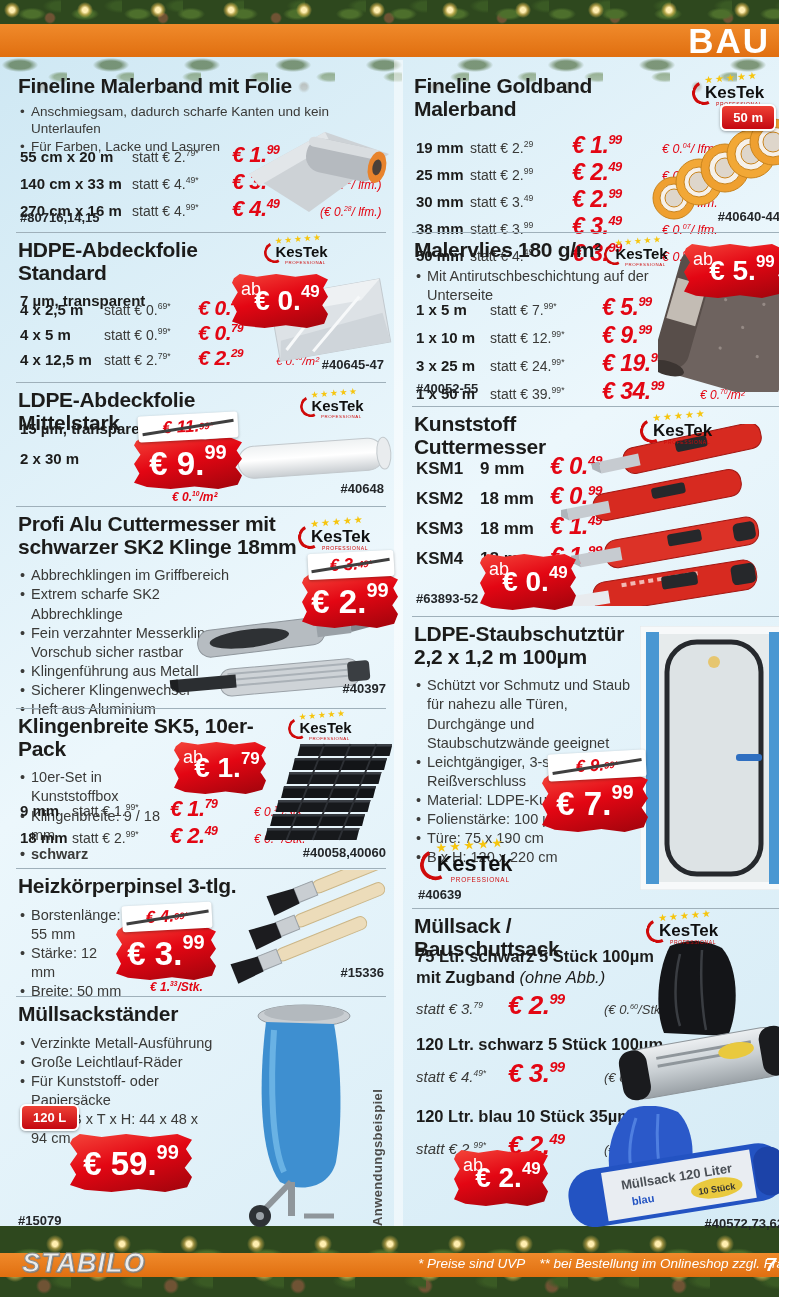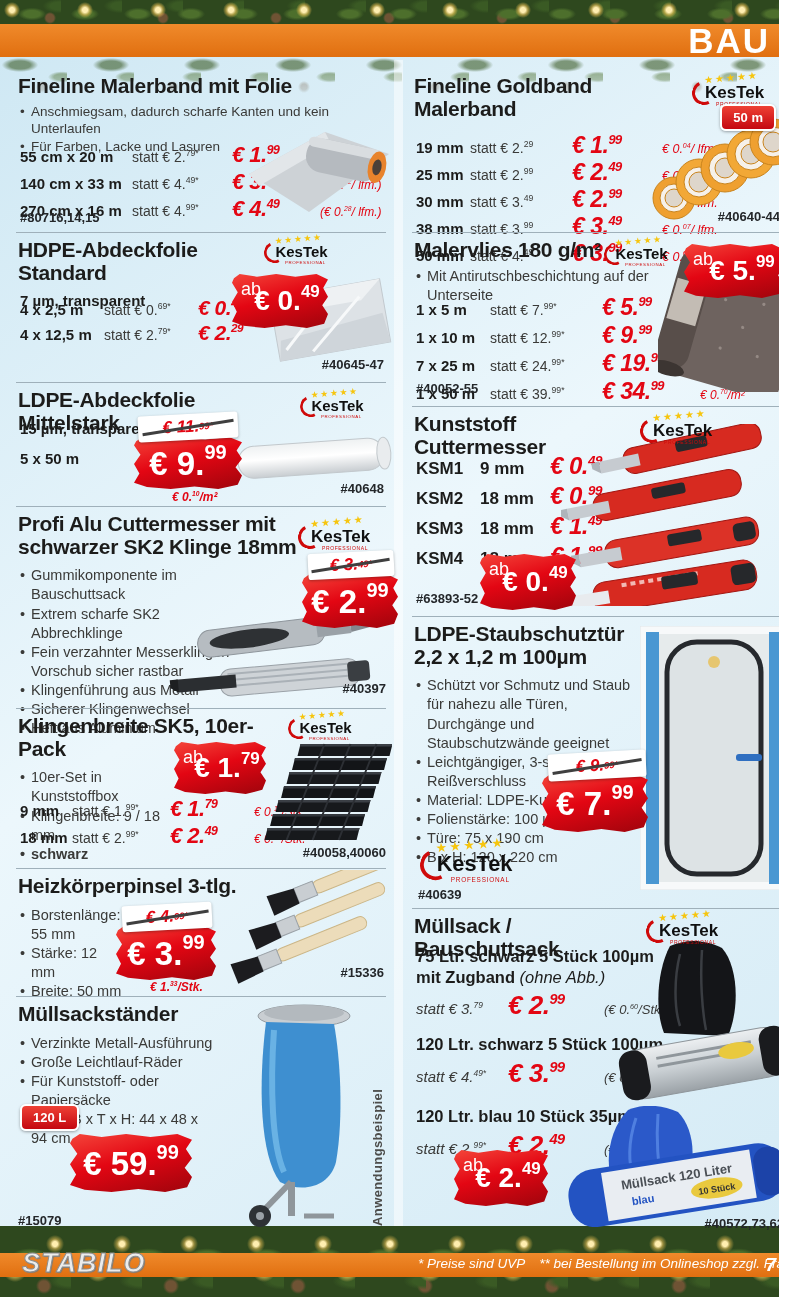--- a/index.html
+++ b/index.html
@@ -218,20 +218,26 @@
       </span>
   <div class="subline">7 µm, transparent</div>
   <div class="rows">
    <div class="prow">
     <span class="plabel">4 x 2,5 m</span>
     <span class="statt"><span>statt € 0.</span><sup>69*</sup></span>
     <span class="rprice"><span>€ 0.</span><sup>49</sup></span>
     <span class="unit"><span>€ 0.</span><sup>05</sup><span>/m²</span></span>
    </div>
    <div class="prow">
+    <span class="plabel">4 x 5 m</span>
+    <span class="statt"><span>statt € 0.</span><sup>99*</sup></span>
+    <span class="rprice"><span>€ 0.</span><sup>79</sup></span>
+    <span class="unit"><span>€ 0.</span><sup>04</sup><span>/m²</span></span>
+   </div>
+   <div class="prow">
     <span class="plabel">4 x 12,5 m</span>
     <span class="statt"><span>statt € 2.</span><sup>79*</sup></span>
     <span class="rprice"><span>€ 2.</span><sup>29</sup></span>
     <span class="unit"><span>€ 0.</span><sup>05</sup><span>/m²</span></span>
    </div>
   </div>
   <div class="pbadge" style="left:222px;top:42px;width:96px;height:54px">
         <span class="ab">ab</span>
         <span class="bmain" style="margin-left:14px">€ 0.</span>
         <sup>49</sup>
@@ -270,21 +276,21 @@
     <span class="rprice"><span>€ 5.</span><sup>99</sup></span>
     <span class="unit"><span>€ 1.</span><sup>20</sup><span>/m²</span></span>
    </div>
    <div class="prow">
     <span class="plabel">1 x 10 m</span>
     <span class="statt"><span>statt € 12.</span><sup>99*</sup></span>
     <span class="rprice"><span>€ 9.</span><sup>99</sup></span>
     <span class="unit"><span>€ 1.</span><sup></sup><span>-/m²</span></span>
    </div>
    <div class="prow">
-    <span class="plabel">7 x 25 m</span>
+    <span class="plabel">3 x 25 m</span>
     <span class="statt"><span>statt € 24.</span><sup>99*</sup></span>
     <span class="rprice"><span>€ 19.</span><sup>99</sup></span>
     <span class="unit"><span>€ 0.</span><sup>80</sup><span>/m²</span></span>
    </div>
    <div class="prow">
     <span class="plabel">1 x 50 m</span>
     <span class="statt"><span>statt € 39.</span><sup>99*</sup></span>
     <span class="rprice"><span>€ 34.</span><sup>99</sup></span>
     <span class="unit"><span>€ 0.</span><sup>70</sup><span>/m²</span></span>
    </div>
@@ -307,21 +313,21 @@
 
  <section class="sec sep" id="s3" style="left:10px;top:382px;width:382px;height:122px">
   <h2 class="title" style="width:290px">LDPE-Abdeckfolie Mittelstark</h2>
   <span class="kestek kestek-sm" style="left:290px;top:6px">
         <span class="k-stars">★★★★★</span>
         <span class="k-swoosh"></span>
         <span class="k-name">KesTek</span>
         <span class="k-sub">PROFESSIONAL</span>
       </span>
   <div class="subline" style="position:absolute;left:0;top:30px">15 µm, transparent</div>
-  <div class="subline" style="position:absolute;left:0;top:60px">5 x 50 m</div>
+  <div class="subline" style="position:absolute;left:0;top:60px">2 x 30 m</div>
   <div class="oldtag" style="left:128px;top:32px;width:100px;height:26px">
         <span>€ 11.</span>
         <sup>99*</sup>
       </div>
   <div class="pbadge big" style="left:124px;top:55px;width:108px;height:52px">
         <span class="bmain">€ 9.</span>
         <sup>99</sup>
       </div>
   <span class="unit" style="position:absolute;left:162px;top:108px;font-weight:700"><span>€ 0.</span><sup>10</sup><span>/m²</span></span>
   <svg class="img" style="left:224px;top:40px" width="158" height="72" viewBox="0 0 158 72">
@@ -409,21 +415,21 @@
 
  <section class="sec sep" id="s4" style="left:10px;top:506px;width:382px;height:202px">
   <h2 class="title"><span>Profi Alu Cuttermesser mit</span><br><span>schwarzer SK2 Klinge 18mm</span></h2>
   <span class="kestek" style="left:288px;top:10px">
         <span class="k-stars">★★★★★</span>
         <span class="k-swoosh"></span>
         <span class="k-name">KesTek</span>
         <span class="k-sub">PROFESSIONAL</span>
       </span>
   <ul class="bullets" style="width:238px;padding-top:8px">
-   <li>Gummikomponente im Bauschuttsack</li>
+   <li>Abbrechklingen im Griffbereich</li>
    <li>Extrem scharfe SK2 Abbrechklinge</li>
    <li>Fein verzahnter Messerklingen-Vorschub sicher rastbar</li>
    <li>Klingenführung aus Metall</li>
    <li>Sicherer Klingenwechsel</li>
    <li>Heft aus Aluminium</li>
   </ul>
   <div class="oldtag" style="left:298px;top:46px;width:86px;height:26px">
         <span>€ 3.</span>
         <sup>49*</sup>
       </div>

